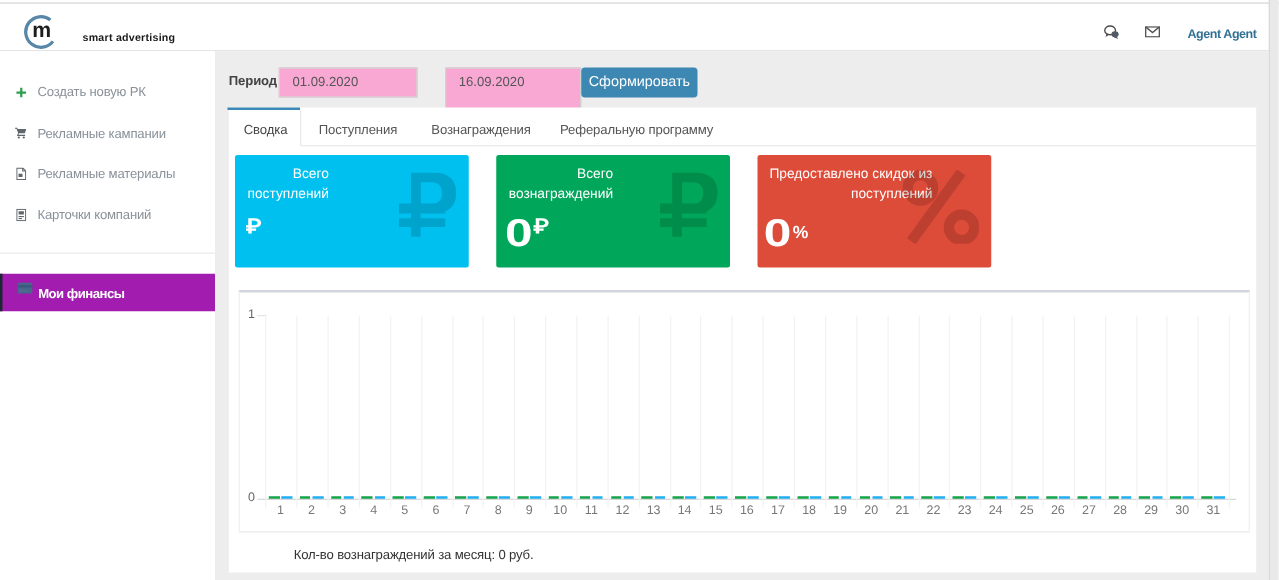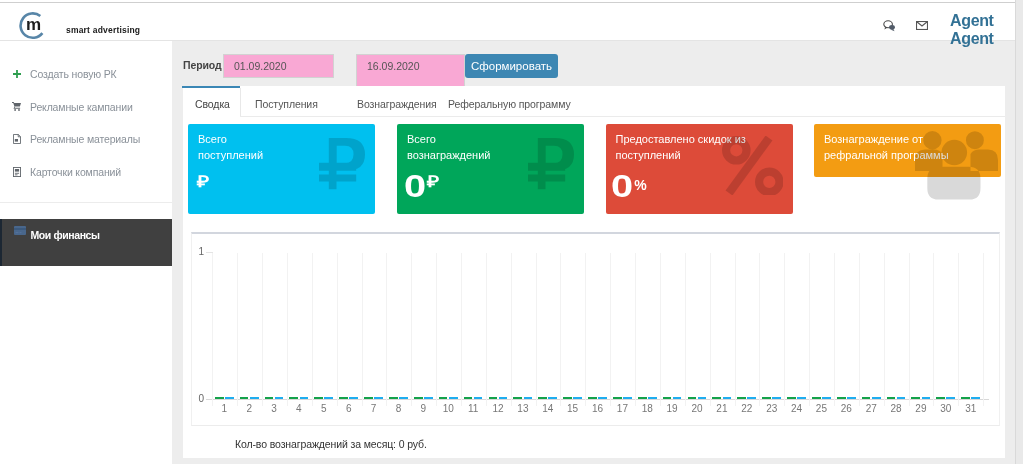--- a/index.html
+++ b/index.html
@@ -4,44 +4,44 @@
 body { width:1023px; height:464px; background:#fff; font-family:"Liberation Sans",sans-serif; position:relative; overflow:hidden; }
 .abs { position:absolute; }
 
 #topline { left:0; top:2px; width:1023px; height:1px; background:#cfcfcf; box-shadow:0 1px 1px rgba(0,0,0,.12); }
 
 #header { left:0; top:3px; width:1015px; height:38px; background:#fff; border-bottom:1px solid #e4e4e4; }
 #logo { left:19px; top:9px; }
 #brand { left:51px; top:5px; font-size:17px; font-weight:bold; color:#1a1a1a; letter-spacing:0px; }
 #brand span { text-decoration:underline; }
 #brandsub { left:66px; top:22px; font-size:8.5px; font-weight:bold; color:#1a1a1a; letter-spacing:.2px; }
-#agent { left:950px; top:9px; font-size:16px; letter-spacing:-0.35px; font-weight:bold; color:#327195; }
+#agent { left:950px; top:19px; font-size:10px; letter-spacing:-0.35px; font-weight:bold; color:#327195; }
 
 #sidebar { left:0; top:41px; width:172px; height:423px; background:#fff; }
 .mi { position:absolute; left:0; width:172px; height:32px; }
 .mi .txt { position:absolute; left:30px; top:10px; font-size:10.5px; letter-spacing:-0.15px; color:#8a9199; }
 .mi .ic { position:absolute; left:12px; top:8px; }
 #sep { left:0; top:161px; width:172px; height:1px; background:#ececec; }
-#sel { left:0; top:178px; width:172px; height:47px; background:#404040; border-left:2px solid #1c2733; }
+#sel { left:0; top:178px; width:172px; height:30px; background:#a21caf; border-left:2px solid #1c2733; }
 #sel .txt { position:absolute; left:28.5px; top:10px; font-size:10.5px; letter-spacing:-0.4px; font-weight:bold; color:#fff; }
 
 #content { left:172px; top:41px; width:843px; height:423px; background:#ededed; }
 #rstrip { left:1015px; top:0; width:8px; height:464px; background:#e9e9e9; border-left:1px solid #d9d9d9; }
 
 .plabel { font-size:10.5px; font-weight:bold; color:#444; letter-spacing:-0.1px; }
 .dinput { background:#f9a8d4; border:1px solid #d2d2d2; font-size:10.5px; color:#555; line-height:22px; padding-left:10px; }
 #btn { left:465px; top:54px; width:93px; height:24px; background:#3d87b3; border-radius:3px; color:#fff; font-size:11.5px; text-align:center; line-height:24px; }
 
 #panel { left:183px; top:86px; width:822px; height:372px; background:#fff; }
 #tabbar-border { left:57px; top:29.5px; width:765px; height:1px; background:#ebebeb; }
 #activebar { left:-1px; top:-0.5px; width:58px; height:2.5px; background:#3b87b5; }
 #activesep { left:57px; top:2px; width:1px; height:28px; background:#e8e8e8; }
 .tab { position:absolute; top:11.5px; font-size:10.5px; letter-spacing:-0.1px; color:#555; }
 
-.card { position:absolute; border-radius:2px; color:#fff; }
+.card { position:absolute; border-radius:2px; color:#fff;text-align:right; }
 .card .title { position:absolute; left:10px; top:7px; font-size:11px; line-height:16.2px; }
 .card .num { position:absolute; left:7px; top:44px; width:80px; height:30px; font-weight:bold; }
 .card .num .big { position:absolute; left:0; top:2.5px; font-size:31px; line-height:1; transform:scaleX(1.28); transform-origin:left top; }
 .card .num .cur { position:absolute; font-size:16px; line-height:1; }
 .card .num .cur.rub { transform:scaleX(1.32); transform-origin:left top; }
 .card .num .cur.pct { font-size:14px; }
 
 #chart { left:8px; top:146px; width:809px; height:194px; background:#fff; border-top:2px solid #d2d6de; border-left:1px solid #f0f0f0; border-right:1px solid #f0f0f0; border-bottom:1px solid #ececec; }
 .vg { position:absolute; top:19px; width:1px; height:153px; background:#f2f2f2; }
 #zero { position:absolute; left:14px; top:164.5px; width:783px; height:1px; background:#d8d8d8; }
@@ -139,21 +139,21 @@
 <div class="abs dinput" style="left:223px; top:54px; width:111px; height:24px;">01.09.2020</div>
 <div class="abs plabel" style="left:344px; top:58.5px;margin-left:15px;">по</div>
 <div class="abs dinput" style="left:356px; top:54px; width:109px; height:40px;">16.09.2020</div>
 <div class="abs" id="btn">Сформировать</div>
 <div class="abs" id="panel">
   <div class="abs" id="tabbar-border"></div>
   <div class="abs" id="activebar"></div>
   <div class="abs" id="activesep"></div>
   <div class="tab" style="left:12px; color:#444;">Сводка</div>
   <div class="tab" style="left:72px;">Поступления</div>
-  <div class="tab" style="left:162px;margin-left:12px;">Вознаграждения</div>
+  <div class="tab" style="left:162px;">Вознаграждения</div>
   <div class="tab" style="left:265px;">Реферальную программу</div>
 
   <div class="card" style="left:5px; top:38px; width:187px; height:90px; background:#00c0ef;">
     <div class="title">Всего<br>поступлений</div>
     <div class="num">
         <span class="cur rub" style="left:2.4px; top:6.1px">₽</span>
       </div>
     <svg class="abs" style="left:131px; top:13.5px;" width="48" height="52" viewBox="0 0 48 52">
       <path fill="rgba(0,0,0,0.15)" fill-rule="nonzero" d="M10 0 H27 Q46 0 46 16.4 Q46 32.8 27 32.8 H10 Z
         M17.7 7.7 V25 H26 Q34.5 25 34.5 16.3 Q34.5 7.7 26 7.7 Z
@@ -182,33 +182,20 @@
         <span class="big">0</span>
         <span class="cur pct" style="left:23.8px; top:10.4px">%</span>
       </div>
     <svg class="abs" style="left:116.5px; top:12px;" width="61" height="59" viewBox="0 0 61 59">
       <g stroke="rgba(0,0,0,0.15)" fill="none">
         <circle cx="14.3" cy="14.3" r="10.2" stroke-width="8.2"></circle>
         <circle cx="47.3" cy="45.9" r="10.2" stroke-width="8.2"></circle>
         <line x1="47" y1="2" x2="7" y2="57" stroke-width="8.5"></line>
       </g>
     </svg>
-  </div>
-  <div class="card" style="left:631px; top:38px; width:187px; height:53px; background:#f39c12;">
-    <div class="title">Вознаграждение от<br>рефральной программы</div>
-    <div class="abs" style="right:3.5px; top:6.5px;">
-      <svg width="83" height="69" viewBox="0 0 83 69" style="overflow:visible">
-        <path fill="rgba(0,0,0,0.15)" d="M8.2 9.2 a9.2 9.2 0 1 0 18.4 0 a9.2 9.2 0 1 0 -18.4 0 Z
-          M50.9 9.2 a9 9 0 1 0 18 0 a9 9 0 1 0 -18 0 Z
-          M26.5 21.5 a12.8 12.8 0 1 0 25.6 0 a12.8 12.8 0 1 0 -25.6 0 Z
-          M0 40 L0 29 Q0 18.5 10 18.5 L19 18.5 Q25 18.5 27.5 23 L27.5 40 Z
-          M83 40 L83 29 Q83 18.5 73 18.5 L64 18.5 Q58 18.5 55.5 23 L55.5 40 Z
-          M12.3 57 L12.3 48 Q12.3 35.8 24.3 35.8 L53.5 35.8 Q65.5 35.8 65.5 48 L65.5 57 Q65.5 68.6 54.5 68.6 L23.3 68.6 Q12.3 68.6 12.3 57 Z"></path>
-      </svg>
-    </div>
   </div>
 
   <div class="abs" id="chart">
     <div class="yl" style="top:11.5px;">1</div>
     <div class="yl" style="top:159px;">0</div>
     <div class="ytick" style="top:17.5px;"></div>
     <div id="zero"></div>
 <div class="vg" style="left:20.4px"></div>
 <div class="vg" style="left:45.3px"></div>
 <div class="vg" style="left:70.1px"></div>

